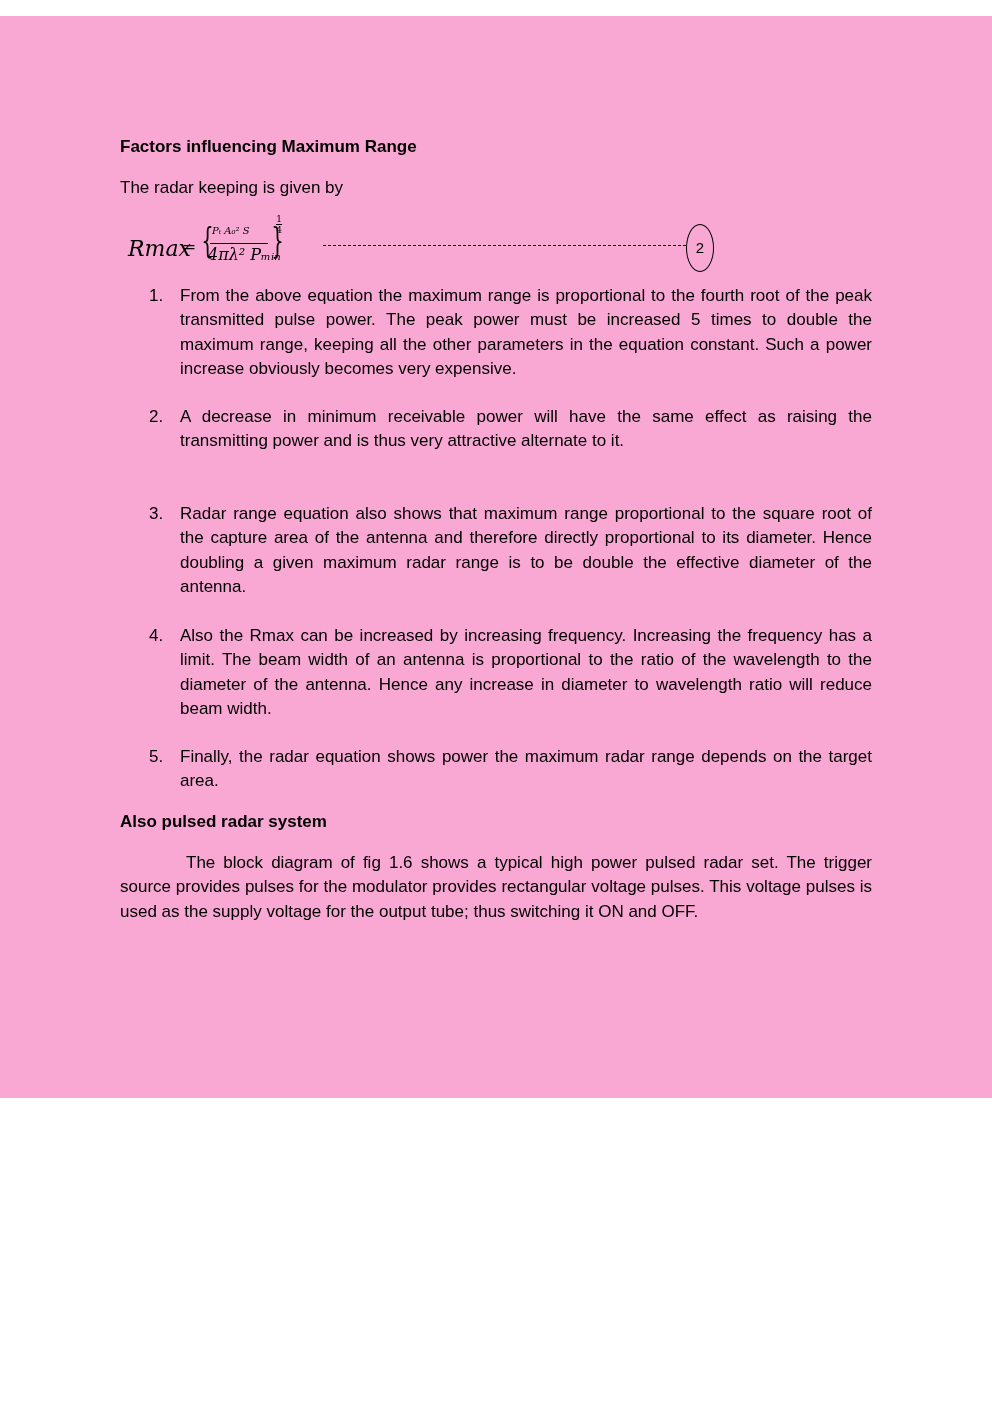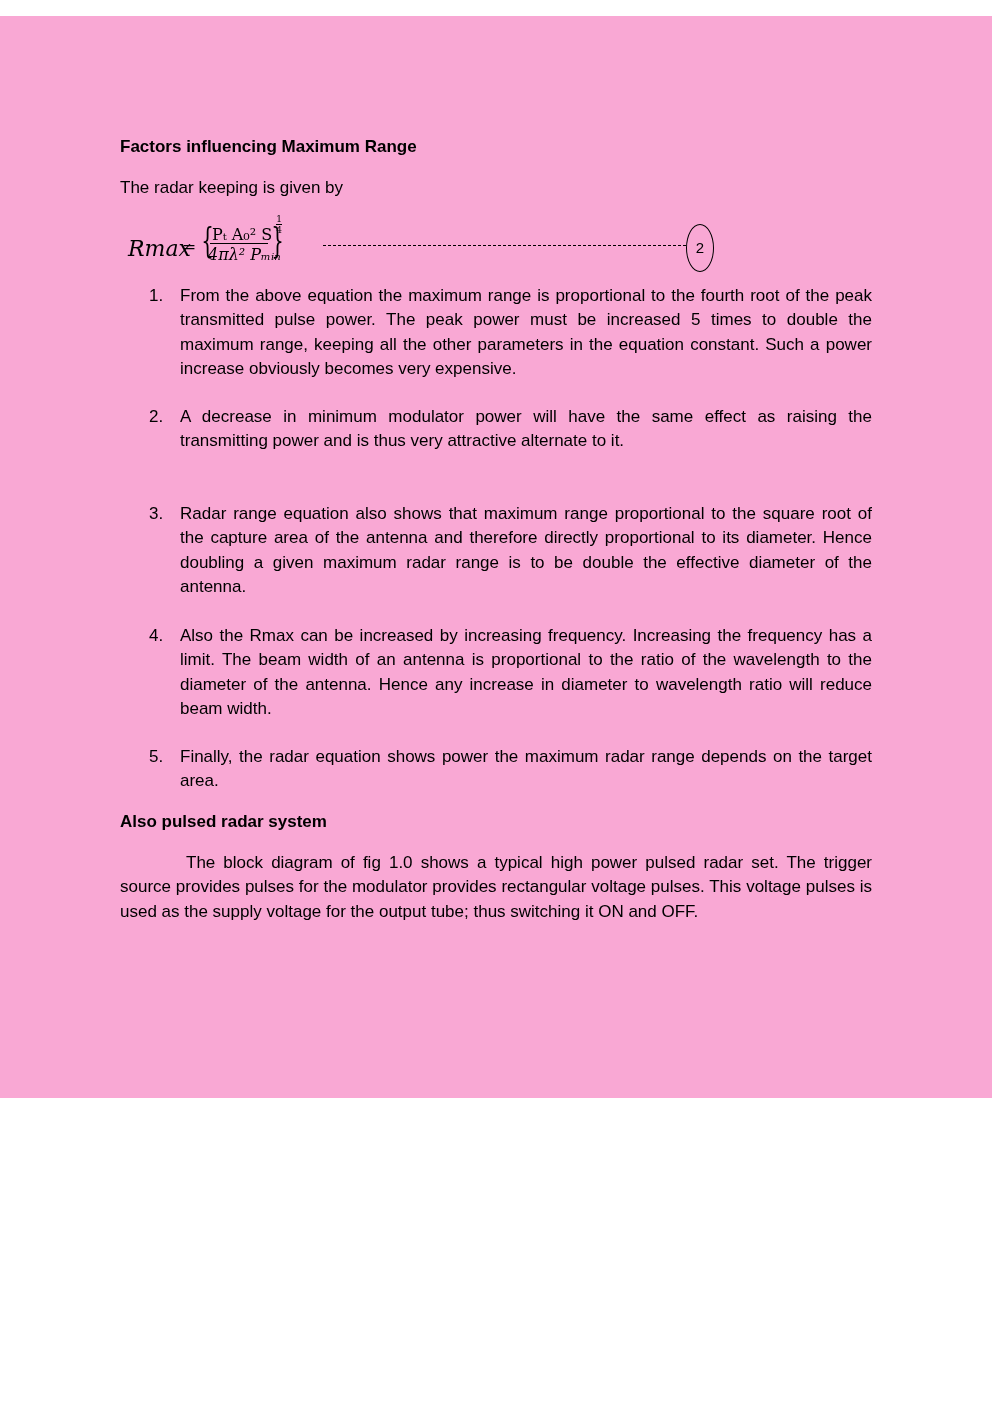--- a/index.html
+++ b/index.html
@@ -7,21 +7,21 @@
          font-family: "Liberation Sans", sans-serif; color: #000; }
   .page { position: absolute; left: 0; top: 0; width: 992px; height: 1082px; background: #f9a8d4; margin-top: 16px; }
   .heading { position: absolute; left: 120px; font-weight: bold; font-size: 17px; }
   .para { position: absolute; left: 120px; font-size: 17px; }
   .eq { position: absolute; left: 120px; top: 200px; height: 60px; width: 600px; }
   .eq-lhs { position: absolute; left: 8px; top: 20px; font-family: "DejaVu Serif", serif; font-style: italic; font-size: 22px; }
   .eq-eq { position: absolute; left: 62px; top: 20px; font-family: "DejaVu Serif", serif; font-size: 17px; }
   .brace { position: absolute; font-family: "DejaVu Serif", serif; font-size: 36px; line-height: 36px; top: 7px; transform: scaleX(0.55); }
   .brace.l { left: 76px; }
   .brace.r { left: 146px; }
-  .num { position: absolute; left: 92px; top: 9px; font-family: "DejaVu Serif", serif; font-size: 16px; white-space: nowrap; }
+  .num { position: absolute; left: 92px; top: 9px; font-family: "DejaVu Serif", serif; font-style: italic; font-size: 10px; white-space: nowrap; }
   .fracline { position: absolute; left: 90px; top: 27px; width: 58px; height: 1px; background: #000; }
   .den { position: absolute; left: 88px; top: 29px; font-family: "DejaVu Serif", serif; font-style: italic; font-size: 16px; white-space: nowrap; }
   .exp { position: absolute; left: 156px; top: -2px; font-family: "DejaVu Serif", serif; font-size: 9px; text-align: center; line-height: 10px; }
   .exp .bar { display: block; width: 6px; height: 1px; background: #000; margin: 0 auto; }
   .dash { position: absolute; left: 203px; top: 29px; width: 363px; border-top: 1.5px dashed #000; }
   .circle { position: absolute; left: 566px; top: 8px; width: 26px; height: 46px; border: 1px solid #000; border-radius: 50%; text-align: center; line-height: 46px; font-size: 15px; }
   ol.list { position: absolute; left: 120px; top: 268px; width: 752px; margin: 0; padding: 0; list-style: none; }
   ol.list li { position: absolute; left: 0; width: 752px; font-size: 17px; line-height: 24.3px; }
   ol.list li .n { position: absolute; left: 29px; top: 0; }
   ol.list li .t { position: absolute; left: 60px; width: 692px; text-align: justify; }
@@ -52,32 +52,32 @@
     <span class="circle">2</span>
   </div>
 
   <ol class="list">
     <li style="top:0px;">
       <span class="n">1.</span>
       <span class="t">From the above equation the maximum range is proportional to the fourth root of the peak transmitted pulse power. The peak power must be increased 5 times to double the maximum range, keeping all the other parameters in the equation constant. Such a power increase obviously becomes very expensive.</span>
     </li>
     <li style="top:121px;">
       <span class="n">2.</span>
-      <span class="t">A decrease in minimum modulator power will have the same effect as raising the transmitting power and is thus very attractive alternate to it.</span>
+      <span class="t">A decrease in minimum receivable power will have the same effect as raising the transmitting power and is thus very attractive alternate to it.</span>
     </li>
     <li style="top:218px;">
       <span class="n">3.</span>
       <span class="t">Radar range equation also shows that maximum range proportional to the square root of the capture area of the antenna and therefore directly proportional to its diameter. Hence doubling a given maximum radar range is to be double the effective diameter of the antenna.</span>
     </li>
     <li style="top:340px;">
       <span class="n">4.</span>
       <span class="t">Also the Rmax can be increased by increasing frequency. Increasing the frequency has a limit. The beam width of an antenna is proportional to the ratio of the wavelength to the diameter of the antenna. Hence any increase in diameter to wavelength ratio will reduce beam width.</span>
     </li>
     <li style="top:461px;">
       <span class="n">5.</span>
       <span class="t">Finally, the radar equation shows power the maximum radar range depends on the target area.</span>
     </li>
   </ol>
 
   <div class="heading" style="top:796px;">Also pulsed radar system</div>
-  <div class="body-para">The block diagram of fig 1.0 shows a typical high power pulsed radar set. The trigger source provides pulses for the modulator provides rectangular voltage pulses. This voltage pulses is used as the supply voltage for the output tube; thus switching it ON and OFF.</div>
+  <div class="body-para">The block diagram of fig 1.6 shows a typical high power pulsed radar set. The trigger source provides pulses for the modulator provides rectangular voltage pulses. This voltage pulses is used as the supply voltage for the output tube; thus switching it ON and OFF.</div>
 
 </div>
 
 </body></html>

